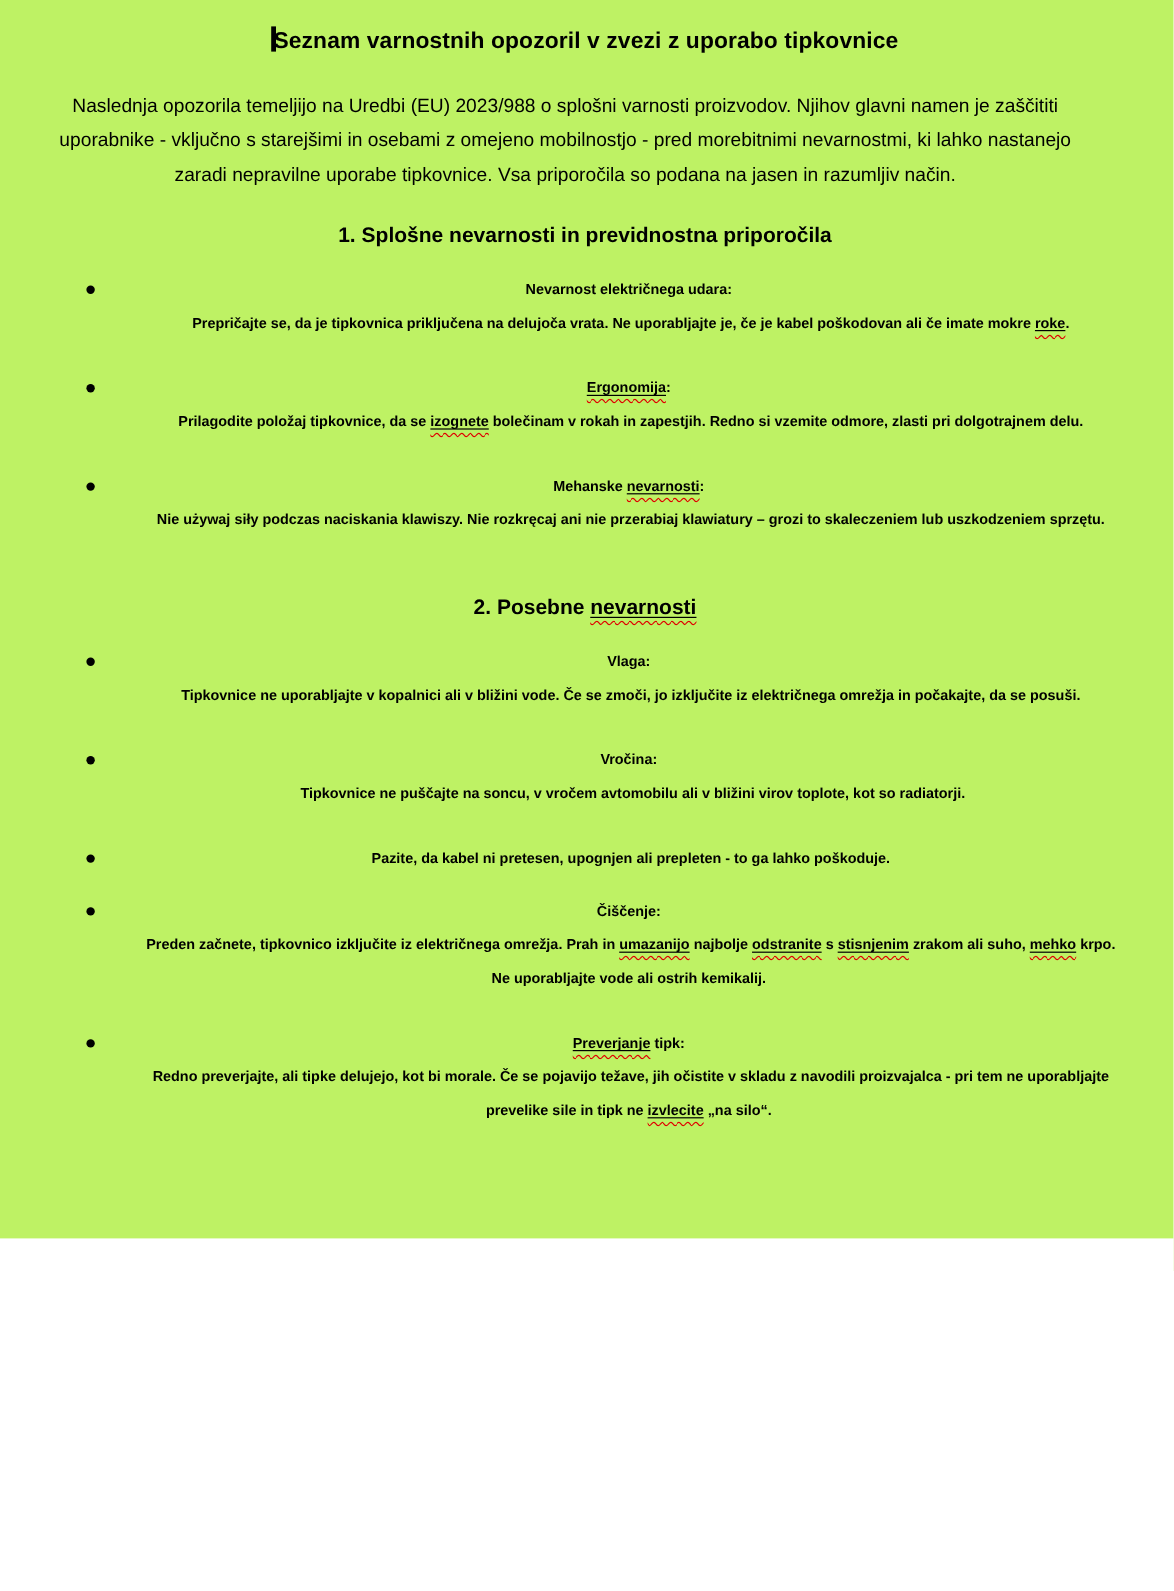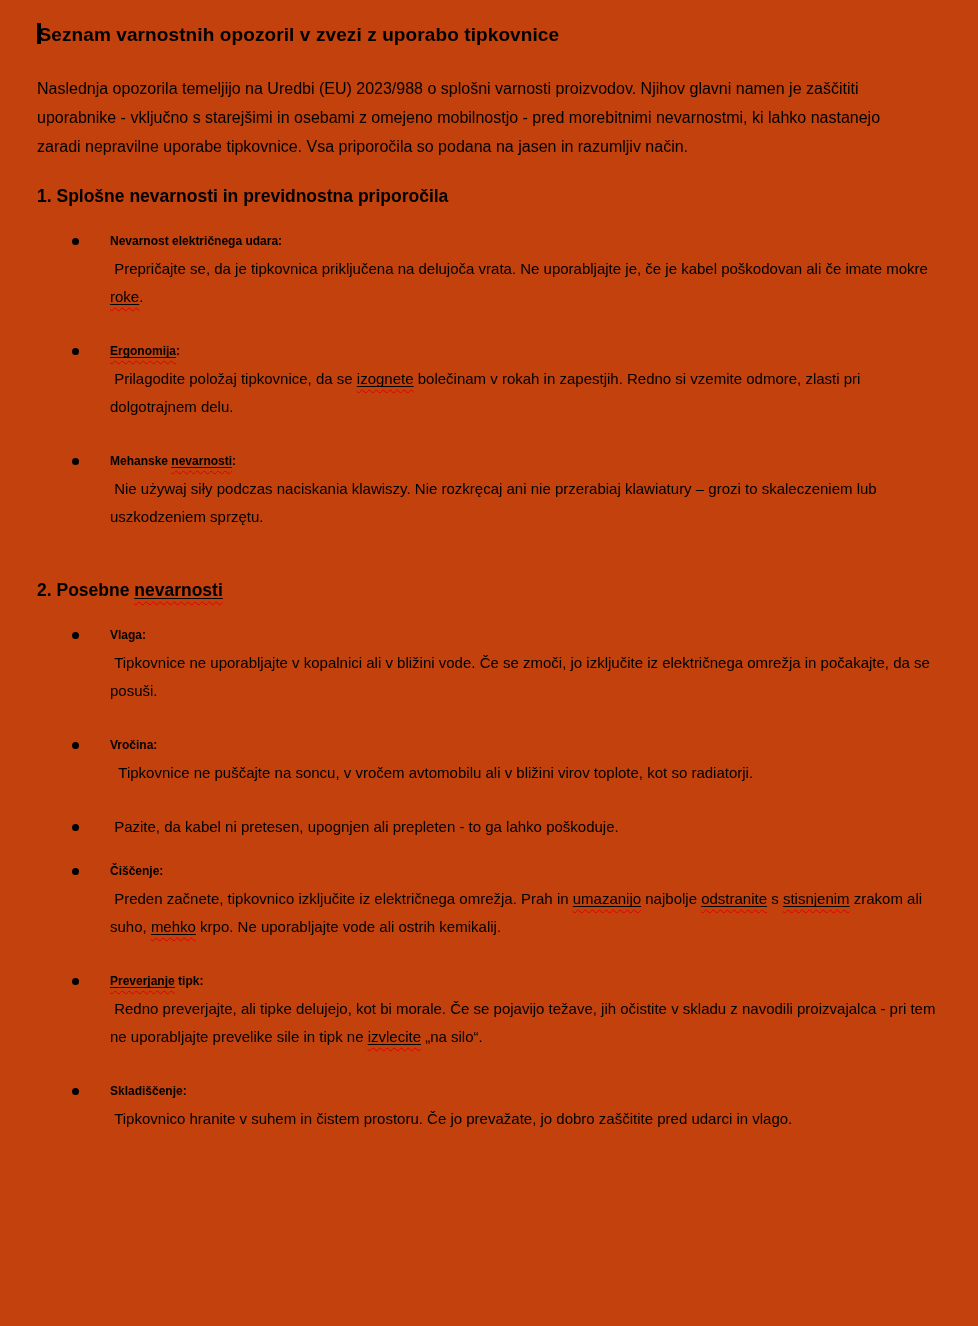--- a/index.html
+++ b/index.html
@@ -11,23 +11,24 @@
     width: 978px;
     height: 1326px;
     overflow: hidden;
     font-family: "Liberation Sans", "DejaVu Sans", sans-serif;
     color: #000000;
     box-sizing: border-box;
   }
   .page {
     box-sizing: border-box;
     width: 978px;
-    height: 1326px;
+    height: 1032px;
     padding: 22px 40px 0 37px;
-    background: #c2410c;
+    background: #bef264;
+    text-align: center;
   }
   .doc-title {
     font-size: 19px;
     font-weight: bold;
     line-height: 26px;
     letter-spacing: 0.1px;
     white-space: nowrap;
   }
   .caret {
     display: inline-block;
@@ -81,22 +82,22 @@
     flex: 1 1 auto;
     min-width: 0;
   }
   .item-head {
     font-size: 12px;
     font-weight: bold;
     line-height: 28px;
     white-space: pre-wrap;
   }
   .item-body {
-    font-size: 15px;
-    font-weight: normal;
+    font-size: 12px;
+    font-weight: bold;
     line-height: 28px;
     white-space: pre-wrap;
   }
   .u-solid {
     text-decoration: underline solid #000000;
     text-decoration-thickness: 1.3px;
     text-underline-offset: 2px;
     text-decoration-skip-ink: none;
   }
   .u-wavy {
@@ -188,24 +189,15 @@
     </div>
     <div class="item">
       <div class="bullet-col">
           <span class="bullet-dot"></span>
         </div>
       <div class="item-content">
         <div class="item-head"><span class="u-solid"><span class="u-wavy">Preverjanje</span></span> tipk:</div>
         <div class="item-body"> Redno preverjajte, ali tipke delujejo, kot bi morale. Če se pojavijo težave, jih očistite v skladu z navodili proizvajalca - pri tem ne uporabljajte prevelike sile in tipk ne <span class="u-solid"><span class="u-wavy">izvlecite</span></span> „na silo“.</div>
       </div>
     </div>
-    <div class="item">
-      <div class="bullet-col">
-          <span class="bullet-dot"></span>
-        </div>
-      <div class="item-content">
-        <div class="item-head">Skladiščenje:</div>
-        <div class="item-body"> Tipkovnico hranite v suhem in čistem prostoru. Če jo prevažate, jo dobro zaščitite pred udarci in vlago.</div>
-      </div>
-    </div>
   </div>
 
 </div>
 
 </body></html>

